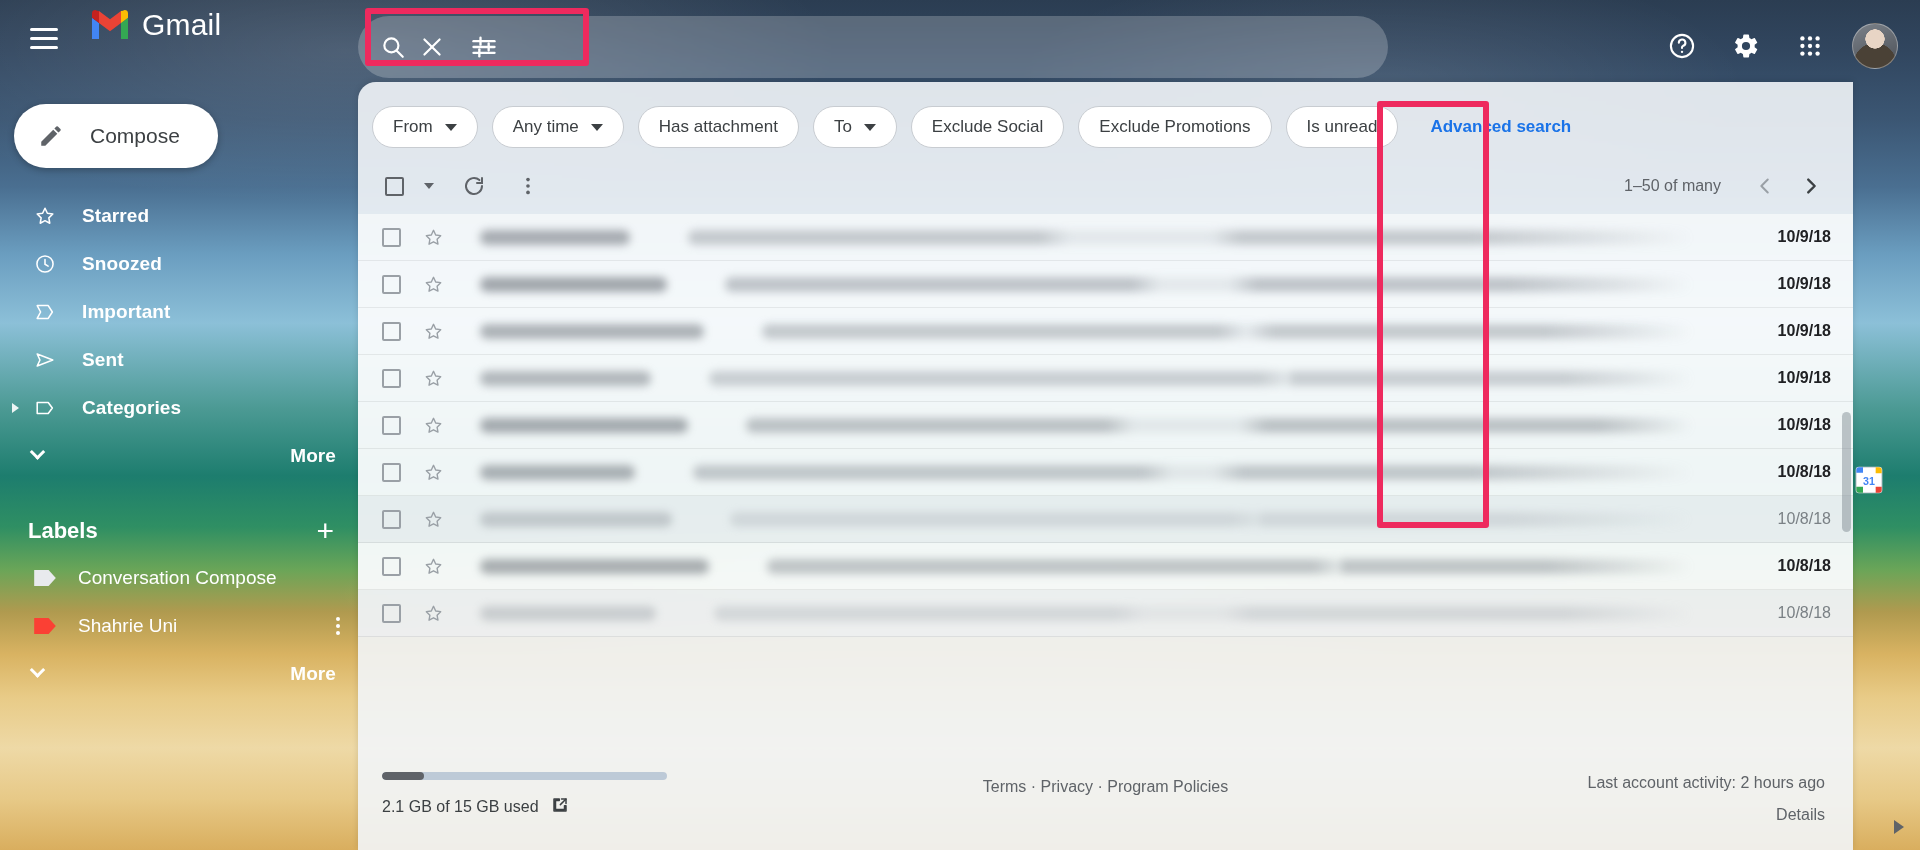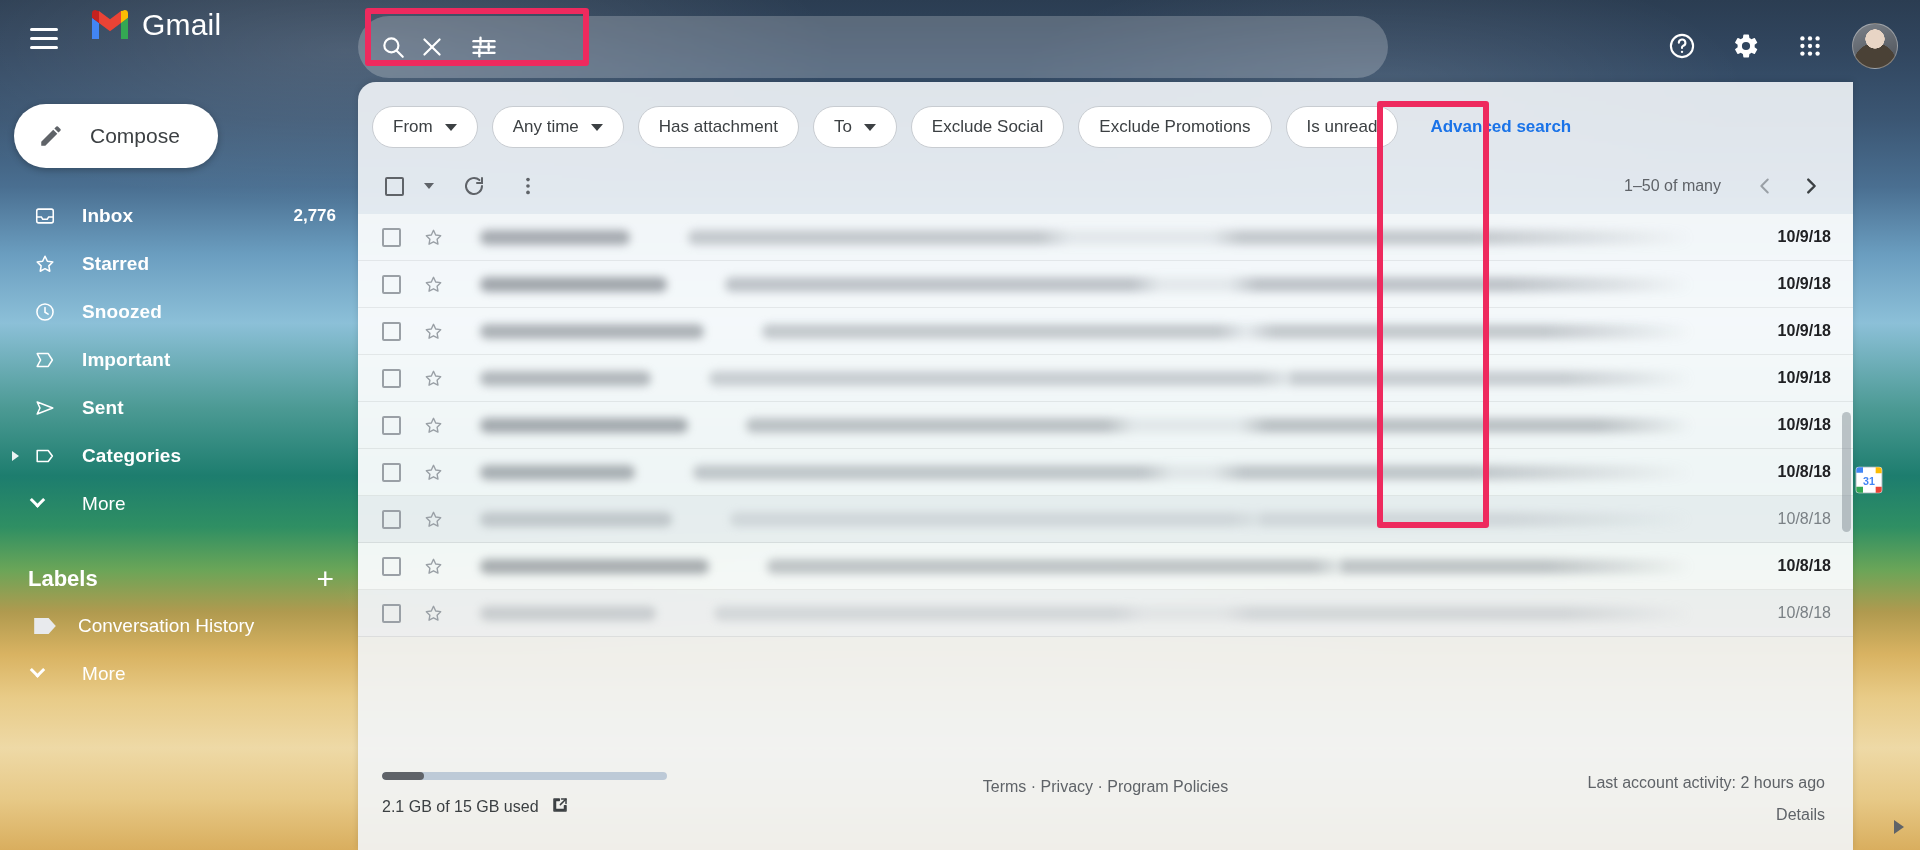--- a/index.html
+++ b/index.html
@@ -124,21 +124,21 @@
 
   .navlist { margin-top: 24px; }
   .navitem {
     display:flex; align-items:center;
     height: 48px; padding-right: 22px;
     cursor:pointer; position:relative;
   }
   .navitem .ico { width: 34px; display:flex; justify-content:center; margin-left: 28px; }
   .navitem .lbl { margin-left: 20px; color:#ffffff; font-size: 19px; font-weight:bold; flex:1; letter-spacing:.1px; }
   .navitem .cnt { color:#ffffff; font-size: 17px; font-weight:bold; }
-  .navitem.dim .lbl { font-weight: normal; }
+  .navitem.dim .lbl { font-weight: bold; text-align: right; }
 
   .caret-left {
     position:absolute; left: 12px; top: 50%; transform: translateY(-50%);
     width: 0; height: 0;
     border-left: 7px solid rgba(255,255,255,.9);
     border-top: 5px solid transparent; border-bottom: 5px solid transparent;
   }
   .chev-down {
     position:absolute; left: 32px; top:50%; transform: translateY(-50%) rotate(45deg);
     width: 11px; height: 11px;
@@ -354,30 +354,20 @@
       <div class="compose-icon">
         <svg width="26" height="26" viewBox="0 0 24 24" fill="#5f6368">
           <path d="M3 17.25V21h3.75L17.8 9.94l-3.75-3.75zM20.7 7.04a1 1 0 0 0 0-1.41l-2.34-2.34a1 1 0 0 0-1.41 0l-1.83 1.83 3.75 3.75z"></path>
         </svg>
       </div>
       <div class="compose-label">Compose</div>
     </div>
 
     <div class="navlist">
 
-      <div class="navitem">
-        <div class="ico">
-          <svg width="22" height="22" viewBox="0 0 24 24" fill="none" stroke="#ffffff" stroke-width="1.7">
-            <rect x="3" y="4.5" width="18" height="15" rx="2"></rect>
-              <path d="M3 13h5l1.5 2.5h5L16 13h5"></path>
-          </svg>
-        </div>
-        <div class="lbl">Inbox</div>
-        <div class="cnt">2,776</div>
-      </div>
 
       <div class="navitem">
         <div class="ico">
           <svg width="22" height="22" viewBox="0 0 24 24" fill="none" stroke="#ffffff" stroke-width="1.7" stroke-linejoin="round">
             <path d="M12 3.5l2.6 5.5 5.9.8-4.3 4.2 1 5.9L12 17.1 6.8 19.9l1-5.9L3.5 9.8l5.9-.8z"></path>
           </svg>
         </div>
         <div class="lbl">Starred</div>
         <div class="cnt"></div>
       </div>
@@ -434,23 +424,34 @@
 
     <div class="labels-head">
       <div class="t">Labels</div>
       <div class="plus">+</div>
     </div>
 
     <div class="labelitem">
       <svg class="swatch" viewBox="0 0 24 20">
         <path d="M0 1h16l8 9-8 9H0z" fill="#e8eaed"></path>
       </svg>
-      <div class="lbl">Conversation History</div>
-    </div>
-
+      <div class="lbl">Conversation Compose</div>
+    </div>
+
+    <div class="labelitem">
+      <svg class="swatch" viewBox="0 0 24 20">
+        <path d="M0 1h16l8 9-8 9H0z" fill="#fb4034"></path>
+      </svg>
+      <div class="lbl">Shahrie Uni</div>
+      <div class="dots">
+          <i></i>
+          <i></i>
+          <i></i>
+        </div>
+    </div>
 
     <div class="navitem dim">
       <div class="chev-down"></div>
       <div class="ico"></div>
       <div class="lbl">More</div>
     </div>
   </div>
 
   <div class="content">
 

